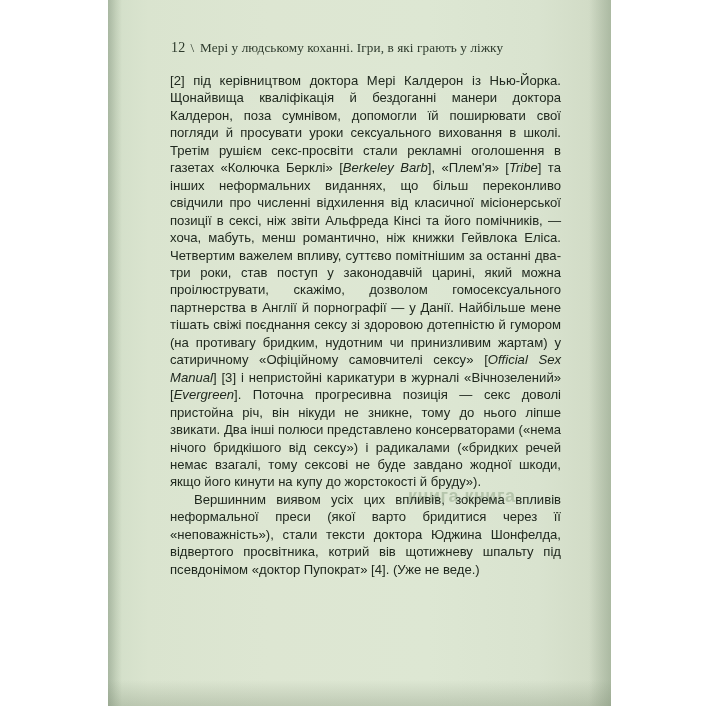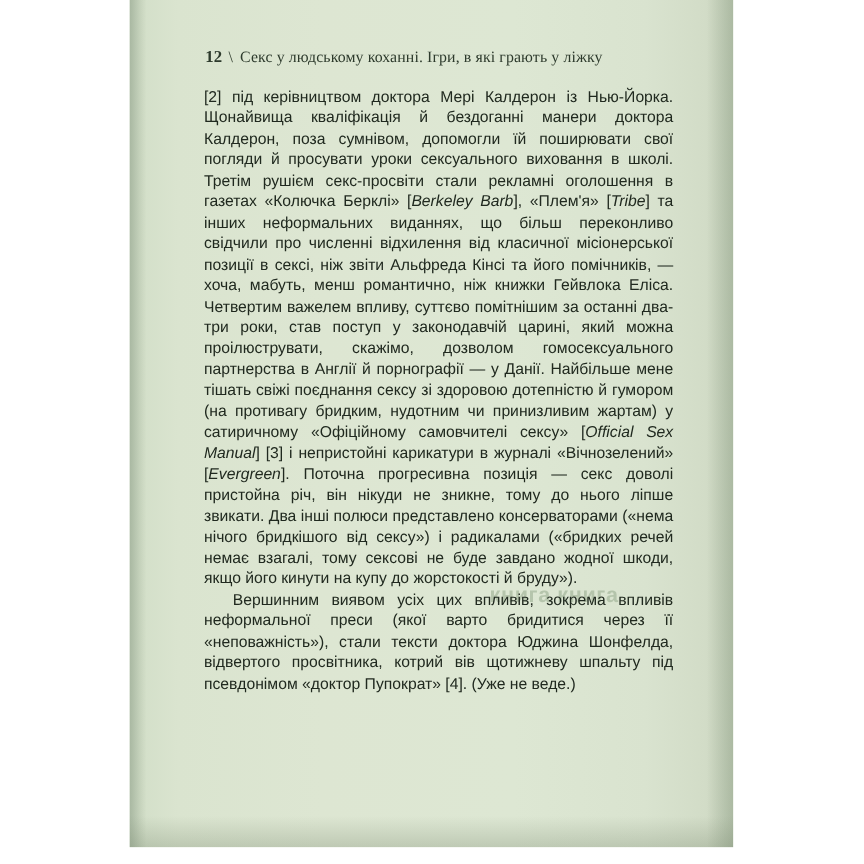--- a/index.html
+++ b/index.html
@@ -94,21 +94,21 @@
     position: absolute;
     left: 63px;
     top: 40px;
     width: 420px;
     font-family: "Liberation Serif", "DejaVu Serif", serif;
     font-size: 13.2px;
     color: #2d3a2c;
     white-space: nowrap;
   }
   #running-head .pageno {
-    font-weight: bold;
+    font-weight: normal;
     font-size: 14px;
     letter-spacing: 0.2px;
     text-align: center;
   }
   #running-head .sep {
     padding: 0 2px 0 5px;
     font-weight: normal;
   }
   #running-head .title {
     padding-left: 4px;
@@ -147,21 +147,21 @@
 <div id="viewport">
 
   <div id="page">
 
     <div id="gutter"></div>
     <div id="outer-edge"></div>
 
     <div id="watermark">книга книга</div>
 
     <div id="running-head">
-      <span class="pageno">12</span><span class="sep">\</span><span class="title">Секс у людському коханні. Ігри, в які грають у ліжку</span>
+      <span class="pageno">12</span><span class="sep">\</span><span class="title">Мері у людському коханні. Ігри, в які грають у ліжку</span>
     </div>
 
     <div id="column">
 
       <p><span>[2] під керівництвом доктора Мері Калдерон із Нью-Йорка. Щонайвища кваліфікація й бездоганні манери доктора Калдерон, поза сумнівом, допомогли їй поширювати свої погляди й просувати уроки сексуального виховання в школі. Третім рушієм секс-просвіти стали рекламні оголошення в газетах «Колючка Берклі» [</span><i>Berkeley Barb</i><span>], «Плем'я» [</span><i>Tribe</i><span>] та інших неформальних виданнях, що більш переконливо свідчили про численні відхилення від класичної місіонерської позиції в сексі, ніж звіти Альфреда Кінсі та його помічників, — хоча, мабуть, менш романтично, ніж книжки Гейвлока Еліса. Четвертим важелем впливу, суттєво помітнішим за останні два-три роки, став поступ у законодавчій царині, який можна проілюструвати, скажімо, дозволом гомосексуального партнерства в Англії й порнографії — у Данії. Найбільше мене тішать свіжі поєднання сексу зі здоровою дотепністю й гумором (на противагу бридким, нудотним чи принизливим жартам) у сатиричному «Офіційному самовчителі сексу» [</span><i>Official Sex Manual</i><span>] [3] і непристойні карикатури в журналі «Вічнозелений» [</span><i>Evergreen</i><span>]. Поточна прогресивна позиція — секс доволі пристойна річ, він нікуди не зникне, тому до нього ліпше звикати. Два інші полюси представлено консерваторами («нема нічого бридкішого від сексу») і радикалами («бридких речей немає взагалі, тому сексові не буде завдано жодної шкоди, якщо його кинути на купу до жорстокості й бруду»).</span></p>
 
       <p class="indent">Вершинним виявом усіх цих впливів, зокрема впливів неформальної преси (якої варто бридитися через її «неповажність»), стали тексти доктора Юджина Шонфелда, відвертого просвітника, котрий вів щотижневу шпальту під псевдонімом «доктор Пупократ» [4]. (Уже не веде.)</p>
 
 
     </div>

